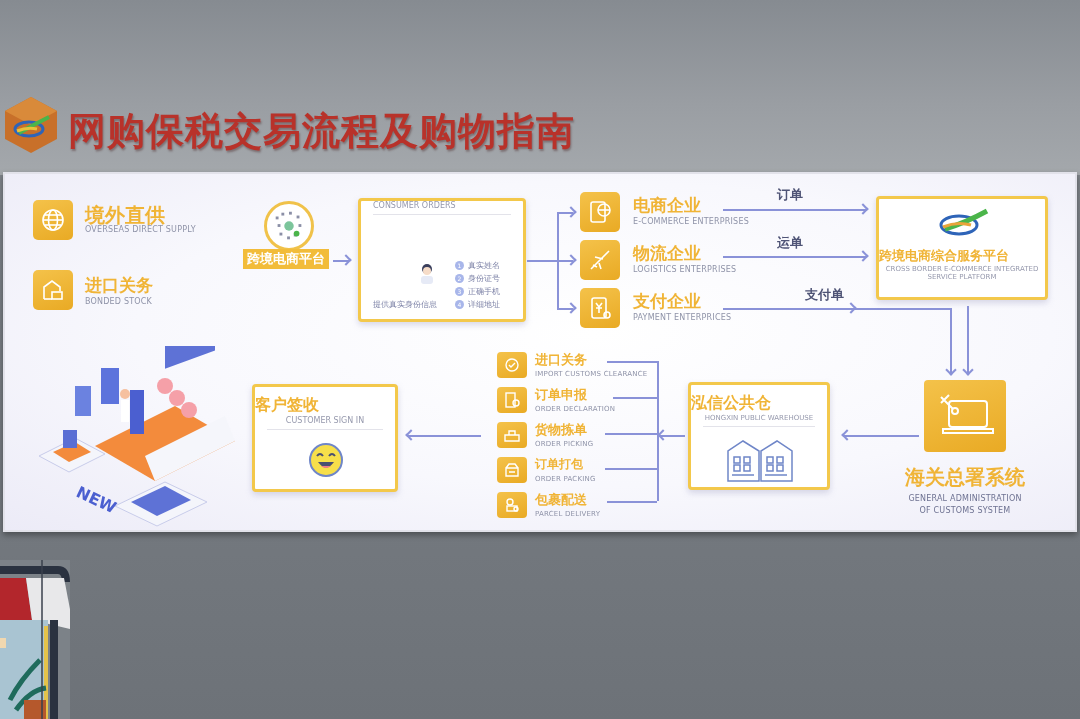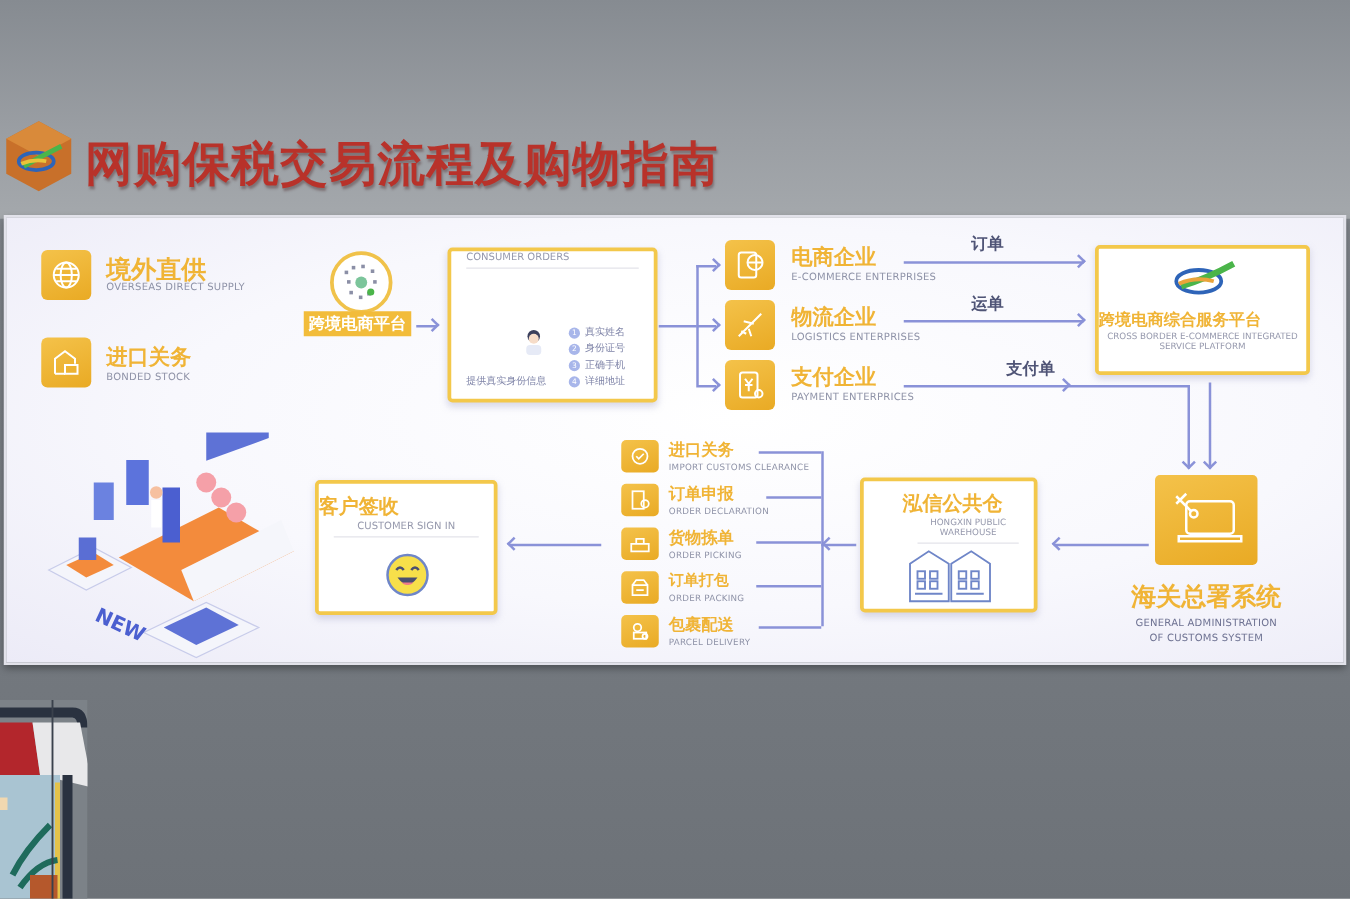--- a/index.html
+++ b/index.html
@@ -192,21 +192,21 @@
         <circle cx="20" cy="20" r="3"></circle>
     </svg>
   </div>
   <div class="abs cn-y" style="left:895px;top:290px;font-size:20px;width:130px;text-align:center;">海关总署系统</div>
   <div class="abs en-g" style="left:895px;top:320px;width:130px;text-align:center;font-size:8px;color:#6e7292;">GENERAL ADMINISTRATION</div>
   <div class="abs en-g" style="left:895px;top:332px;width:130px;text-align:center;font-size:8px;color:#6e7292;">OF CUSTOMS SYSTEM</div>
 
   <div class="line-h" style="left:838px;top:261px;width:76px;"></div>
   <div class="arrow-l" style="left:838px;top:257px;"></div>
 
-  <div class="card" style="left:683px;top:208px;width:142px;height:108px;padding-left:31px;">
+  <div class="card" style="left:683px;top:208px;width:142px;height:108px;">
     <div class="title" style="font-size:16px;margin-top:8px;">泓信公共仓</div>
     <div class="sub" style="font-size:7px;">HONGXIN PUBLIC WAREHOUSE</div>
     <div class="rule"></div>
     <svg class="abs" style="left:34px;top:52px;" width="70" height="46" viewBox="0 0 70 46" fill="none" stroke="#6f86c8" stroke-width="1.5">
       <path d="M3 44 V14 L18 4 L34 14 V44 Z"></path>
         <path d="M36 44 V14 L52 4 L67 14 V44 Z"></path>
       <rect x="9" y="20" width="6" height="6"></rect>
         <rect x="19" y="20" width="6" height="6"></rect>
         <rect x="9" y="28" width="6" height="6"></rect>
         <rect x="19" y="28" width="6" height="6"></rect>

